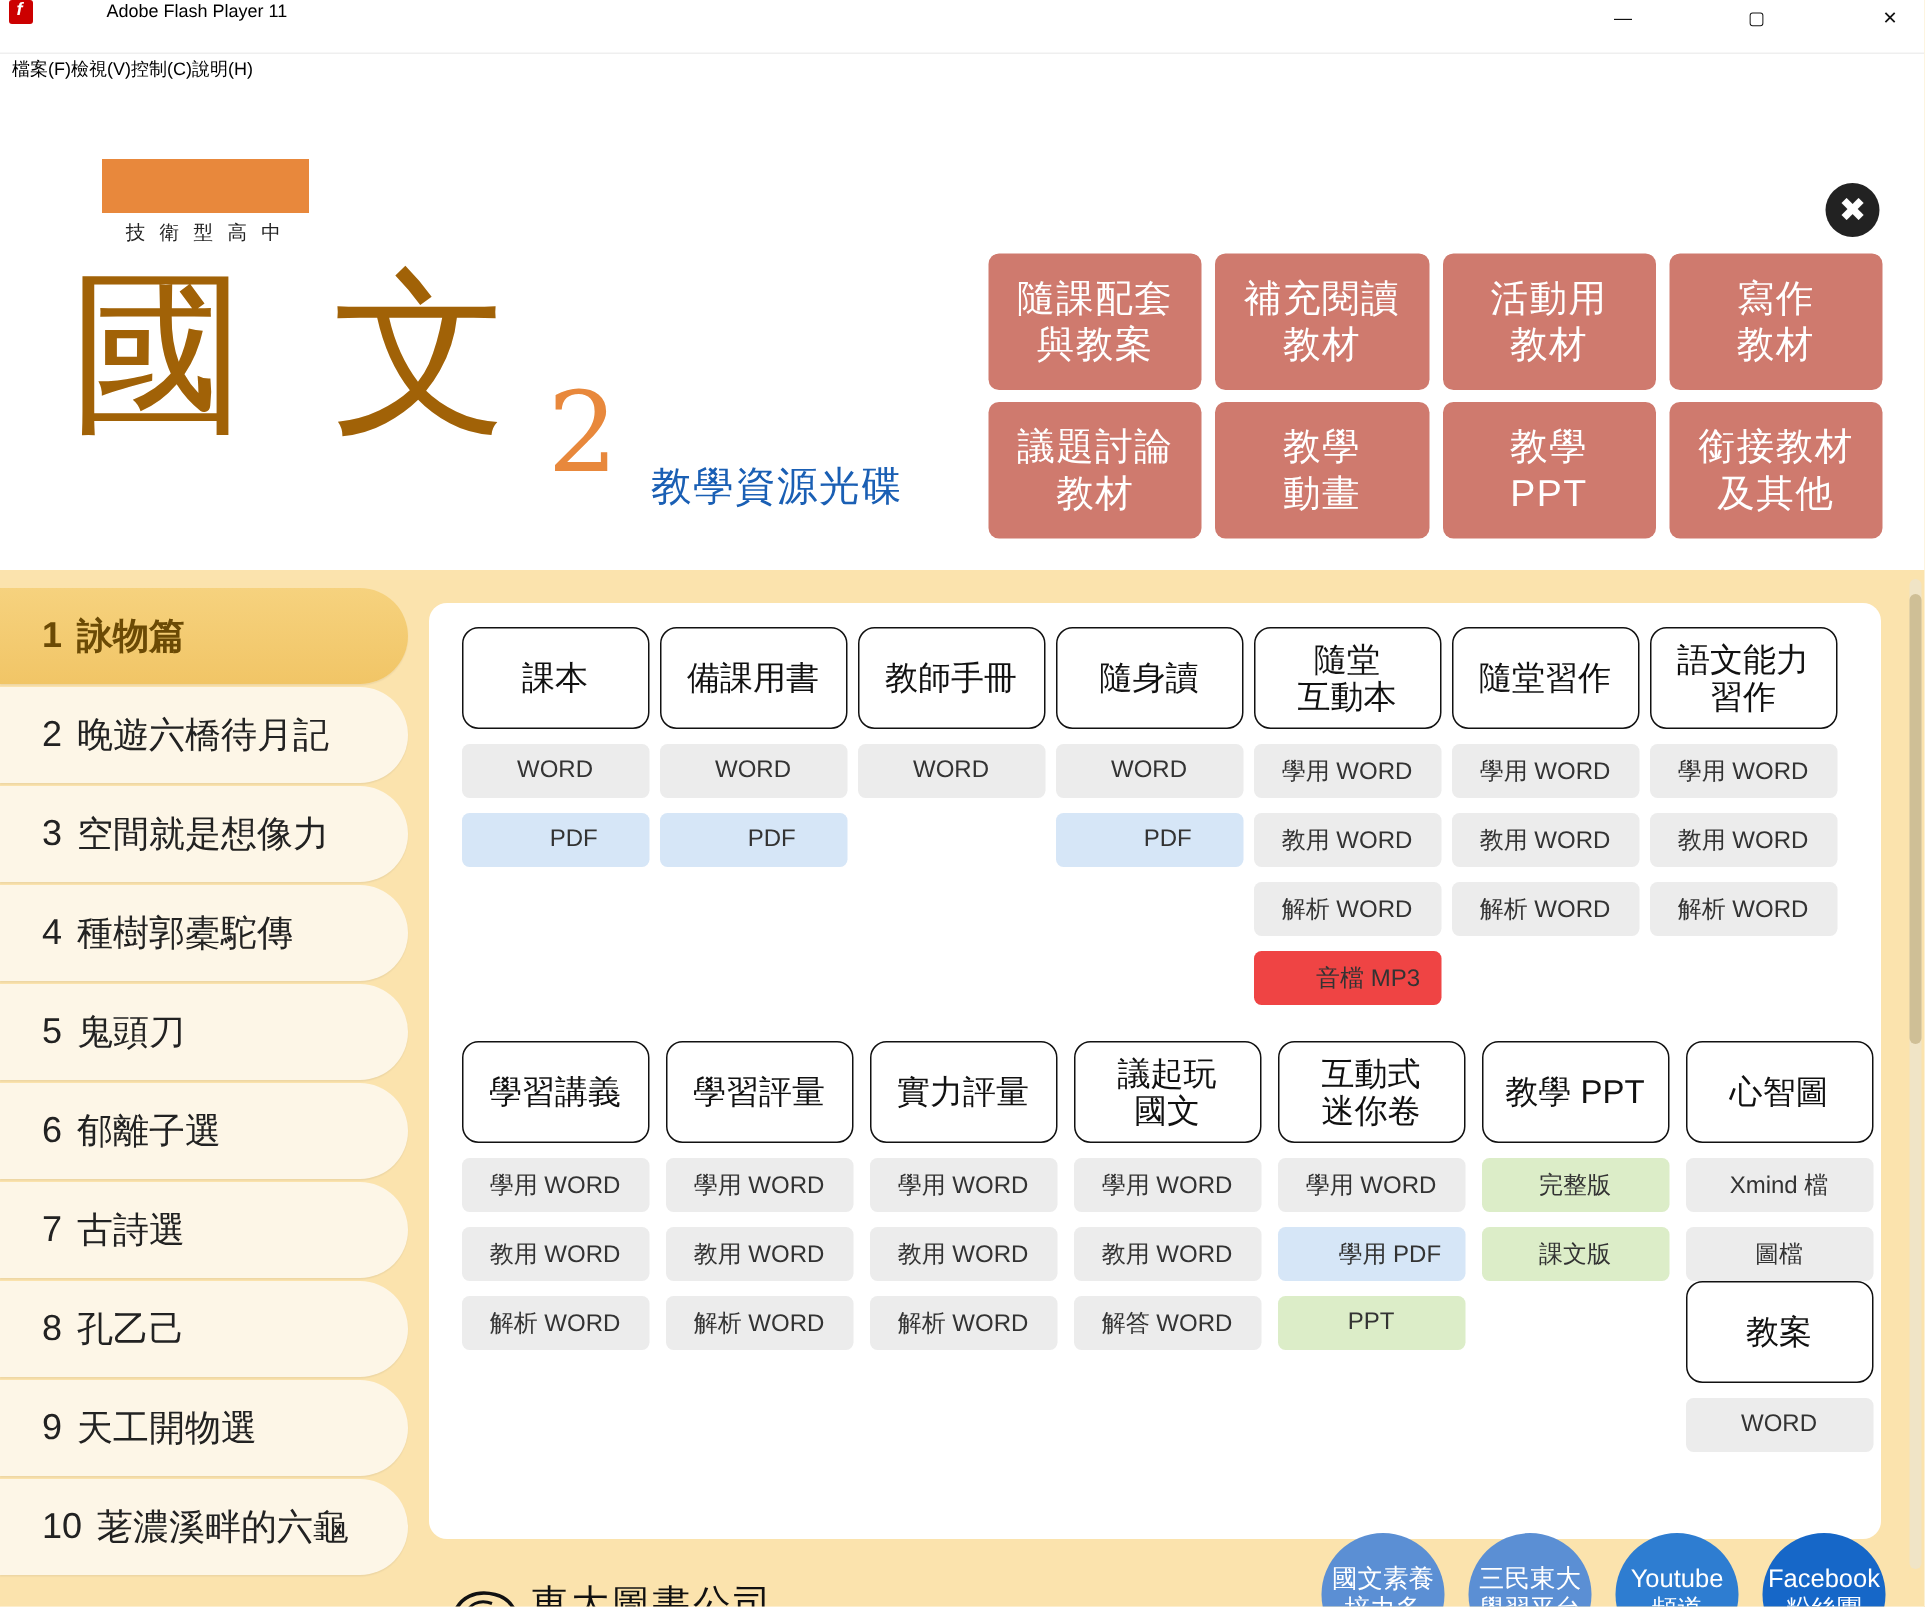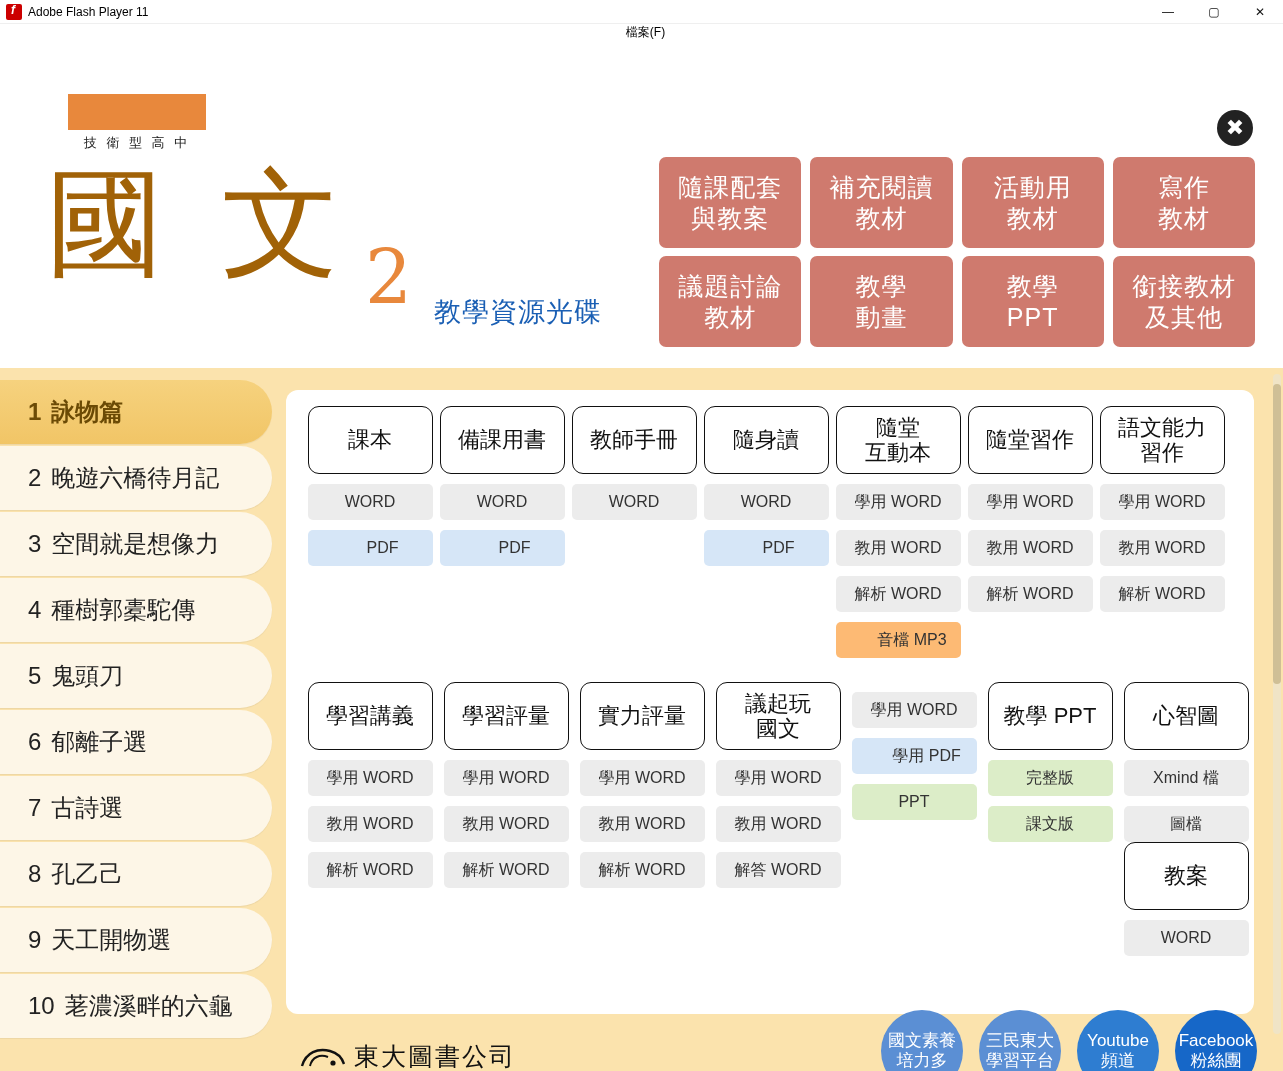--- a/index.html
+++ b/index.html
@@ -7,39 +7,40 @@
   body {
     width:1283px; height:1071px;
     font-family:"Liberation Sans", sans-serif;
     background:#ffffff;
     overflow:hidden;
     position:relative;
   }
 
   
   .titlebar {
-    height:24px; background:#ffffff; display:flex; align-items:center;
+    height:36px; background:#ffffff; display:flex; 
     border-bottom:1px solid #efefef;
+    gap:43px;
   }
   .tb-icon {
     width:16px; height:16px; margin:0 6px 0 6px; background:#cc0000;
     border-radius:2px; position:relative; flex:none;
   }
   .tb-icon::after{
     content:"f"; position:absolute; left:5px; top:-1px; color:#fff;
     font-size:12px; font-style:italic; font-weight:bold;
   }
   .tb-title { font-size:12px; color:#000; }
   .tb-spacer { flex:1; }
   .tb-btn {
     width:46px; height:24px; display:flex; align-items:center; justify-content:center;
     font-size:12px; color:#111;
   }
 
-  .menubar { height:20px; display:flex; align-items:center; padding-left:8px; gap:16px; background:#fff;flex-direction:column; }
+  .menubar { height:20px; display:flex; align-items:center; padding-left:8px; background:#fff; }
   .menubar span { font-size:12px; color:#000; }
 
   
   .app { position:relative; width:1283px; height:1027px; background:#ffffff; }
 
   .logo-box {
     position:absolute; left:68px; top:50px; width:138px; height:36px;
     background:#e8883c;
   }
   .logo-caption {
@@ -118,21 +119,21 @@
     text-align:center; font-size:22px; line-height:1.15; color:#111;
     white-space:pre-line; cursor:pointer;
   }
   .chip {
     width:125px; height:36px; margin-top:10px; border-radius:5px;
     display:flex; align-items:center; justify-content:center;
     font-size:16px; color:#333; cursor:pointer;
   }
   .chip.grey { background:#ececec; }
   .chip.blue { background:#d6e6f7;padding-left:25px; }
-  .chip.pink { background:#fdba74;padding-left:28px; }
+  .chip.pink { background:#ef4444;padding-left:28px; }
   .chip.green{ background:#dcedc8; }
 
   .row2 { position:absolute; left:18px; top:292px; display:flex; gap:4px; }
 
   
   .footer-logo {
     position:absolute; left:300px; top:996px; display:flex; align-items:center; gap:8px;
   }
   .fl-mark { width:46px; height:26px; }
   .fl-text { font-family:"DejaVu Serif", serif; font-size:25px; color:#111; letter-spacing:2px; }
@@ -338,20 +339,22 @@
 
       <div class="col">
         <div class="card">議起玩
 國文</div>
         <div class="chip grey">學用 WORD</div>
         <div class="chip grey">教用 WORD</div>
         <div class="chip grey">解答 WORD</div>
       </div>
 
       <div class="col">
+        <div class="card">互動式
+迷你卷</div>
         <div class="chip grey">學用 WORD</div>
         <div class="chip blue">學用 PDF</div>
         <div class="chip green">PPT</div>
       </div>
 
       <div class="col">
         <div class="card">教學 PPT</div>
         <div class="chip green">完整版</div>
         <div class="chip green">課文版</div>
       </div>

